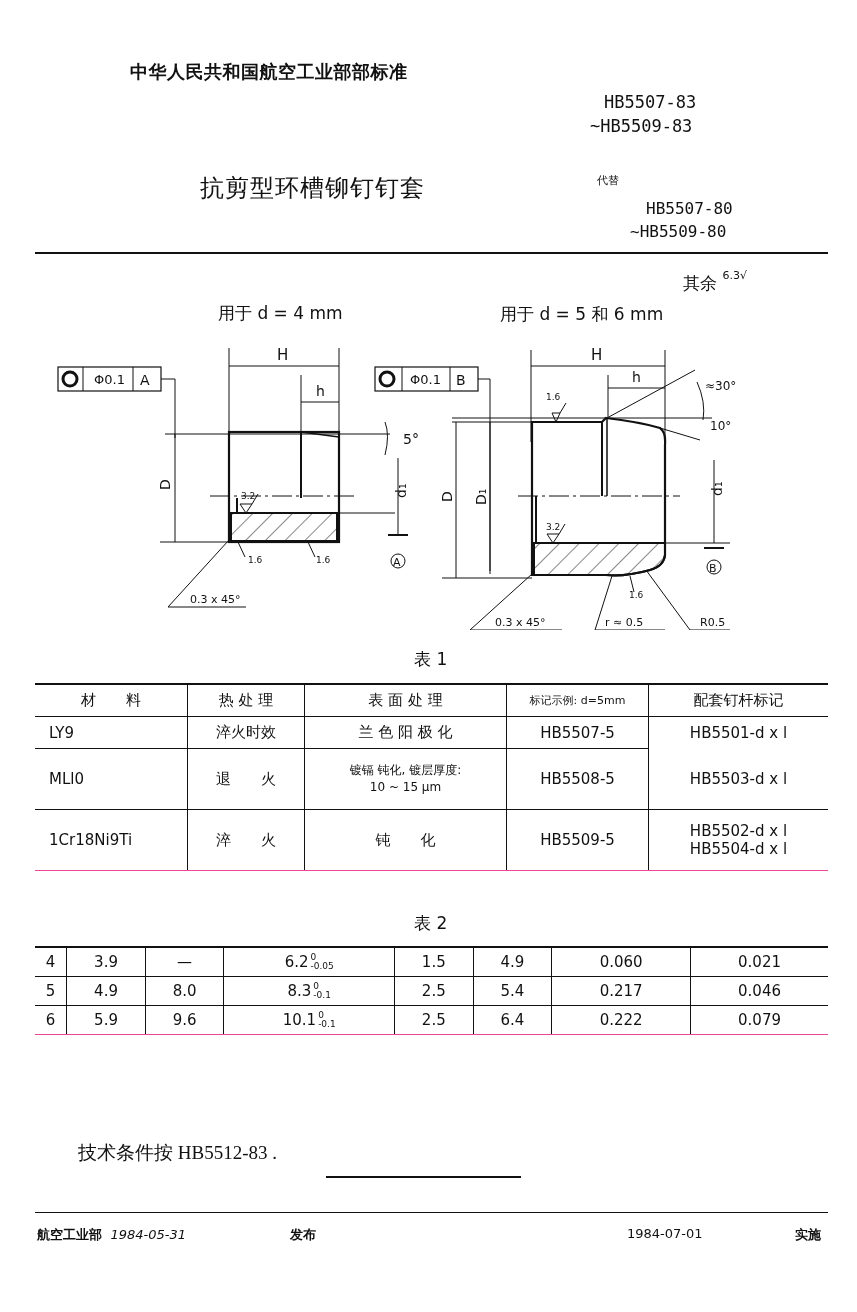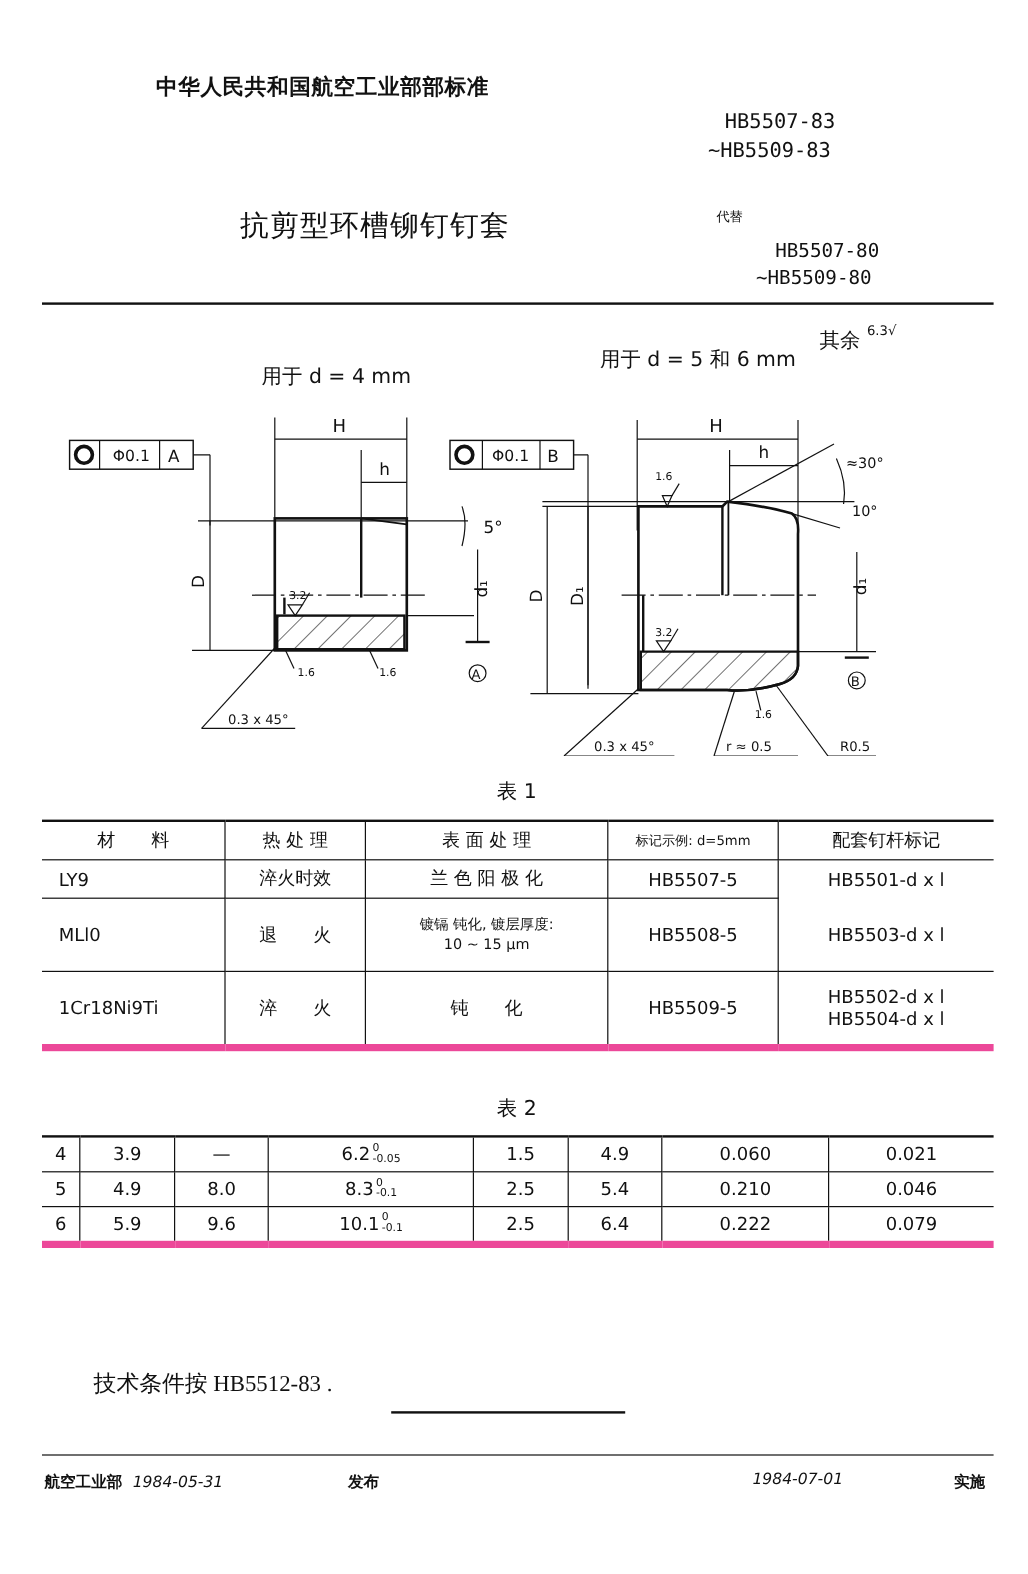--- a/index.html
+++ b/index.html
@@ -12,21 +12,21 @@
   .repl-label { left:597px; top:173px; font-size:11px; }
   .repl-nums { left:630px; top:160px; font-family:"DejaVu Sans Mono", monospace; font-size:16px; line-height:23px;margin-top:37px; }
   .rule { left:35px; width:793px; height:0; border-top:2px solid #111; }
   .rest { left:683px; top:272px; font-size:17px; }
   .rest .rough { font-size:11px; }
   .fig-cap { font-size:17px; }
   .tbl-cap { font-size:17px; }
   table { border-collapse:collapse; position:absolute; left:35px; width:793px; }
   table td { border-left:1px solid #111; border-right:1px solid #111; border-bottom:1px solid #111; text-align:center; padding:0; font-size:15px; }
   table tr:first-child td { border-top:2px solid #111; }
-  table tr:last-child td { border-bottom:6px solid #ec4899; }
+  table tr:last-child td { border-bottom:1px solid #ec4899; }
   table td:first-child { border-left:none; }
   table td:last-child { border-right:none;text-align:center; }
   .t1 td { height:31px; }
   .t1 td.left { text-align:left; padding-left:14px;margin-top:18px; }
   .t1 .small { font-size:12px; line-height:17px; }
   .t2 td { height:28px; }
   .tol { display:inline-block; vertical-align:middle; font-size:9px; line-height:9px; text-align:left; margin-left:2px; }
   .tech { left:78px; top:1140px; font-size:19px;font-family:Liberation Serif, serif; }
   .tech-line { left:326px; top:1176px; width:195px; border-top:2px solid #111; }
   .footer { top:1226px; font-size:13px; font-weight:bold; }
@@ -49,21 +49,21 @@
 <div class="abs rule" style="top:252px"></div>
 
 <div class="abs rest">
   <span>其余</span>
   <span class="rough" style="position:relative;top:-10px;">
     <span>6.3</span>√
   </span>
 </div>
 
 <div class="abs fig-cap" style="left:218px;top:302px">用于 d = 4 mm</div>
-<div class="abs fig-cap" style="left:500px;top:288px">用于 d = 5 和 6 mm</div>
+<div class="abs fig-cap" style="left:500px;top:303px">用于 d = 5 和 6 mm</div>
 
 <svg class="abs" style="left:0;top:330px" width="857" height="300">
   <defs>
     <pattern id="hatch" width="14" height="14" patternUnits="userSpaceOnUse" patternTransform="rotate(45)">
       <line x1="0" y1="0" x2="0" y2="14" stroke="#111" stroke-width="1"></line>
     </pattern>
   </defs>
   <g stroke="#111" fill="none" stroke-width="1">
 
     <g>
@@ -249,21 +249,21 @@
     <td>0.060</td>
     <td>0.021</td>
   </tr>
   <tr>
     <td>5</td>
     <td>4.9</td>
     <td>8.0</td>
     <td><span>8.3</span><span class="tol"><span>0</span><br><span>-0.1</span></span></td>
     <td>2.5</td>
     <td>5.4</td>
-    <td>0.210</td>
+    <td>0.217</td>
     <td>0.046</td>
   </tr>
   <tr>
     <td>6</td>
     <td>5.9</td>
     <td>9.6</td>
     <td><span>10.1</span><span class="tol"><span>0</span><br><span>-0.1</span></span></td>
     <td>2.5</td>
     <td>6.4</td>
     <td>0.222</td>
@@ -274,14 +274,14 @@
 
 <div class="abs tech">技术条件按 HB5512-83 .</div>
 <div class="abs tech-line"></div>
 
 <div class="abs rule" style="top:1212px;height:0;border-top-width:1.5px"></div>
 <div class="abs footer" style="left:37px">
   <span>航空工业部</span>
   <span style="font-weight:normal;font-style:italic;margin-left:4px">1984-05-31</span>
 </div>
 <div class="abs footer" style="left:290px">发布</div>
-<div class="abs footer" style="left:627px;font-weight:normal;font-style:italic">1984-07-01</div>
+<div class="abs footer" style="left:627px;font-weight:normal;">1984-07-01</div>
 <div class="abs footer" style="left:795px">实施</div>
 
 </body></html>

